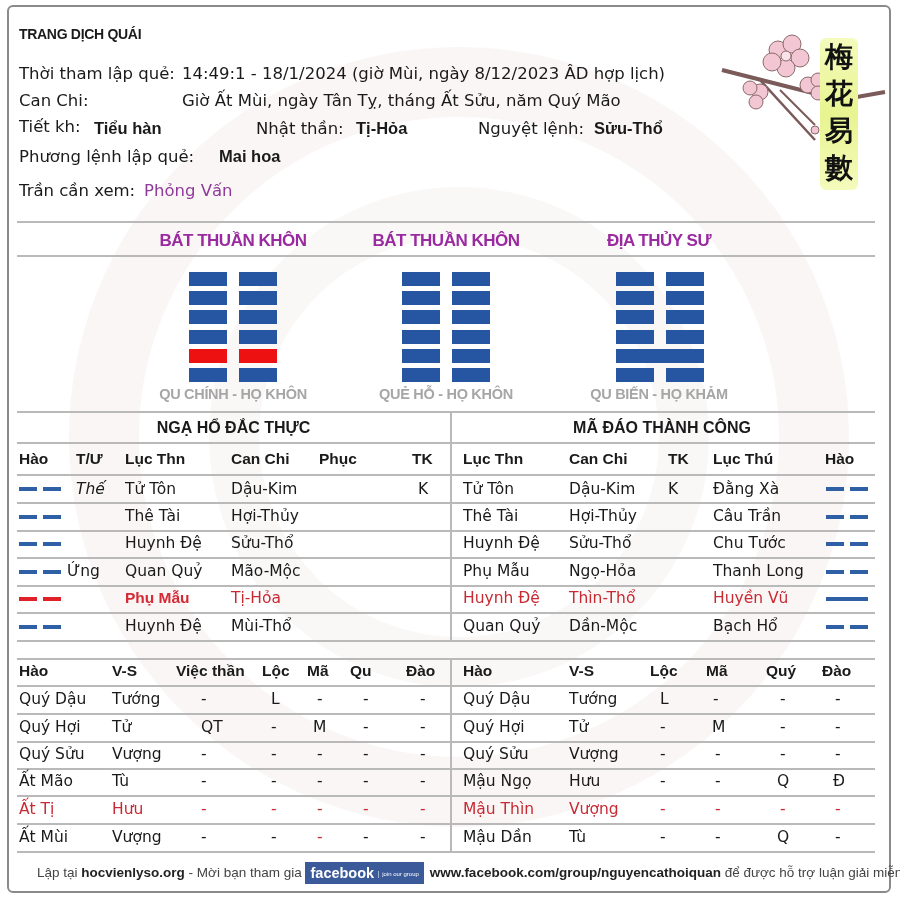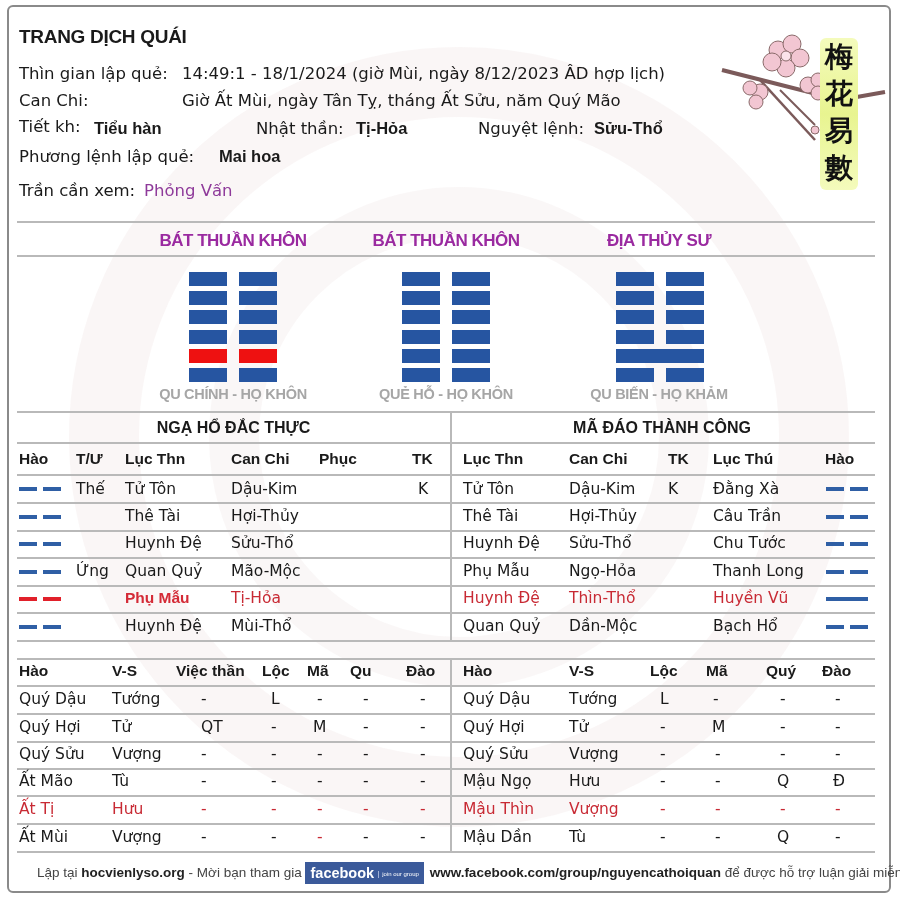--- a/index.html
+++ b/index.html
@@ -5,21 +5,21 @@
   html, body { margin:0; padding:0; }
   body { width:900px; height:900px; background:#ffffff; position:relative; overflow:hidden;
          font-family:"DejaVu Sans", "Liberation Sans", sans-serif; color:#1a1a1a; }
   .card { position:absolute; left:7px; top:5px; width:884px; height:888px;
           border:2px solid #8a8a8a; border-radius:6px; background:#fff; box-sizing:border-box; }
   .wm { position:absolute; left:60px; top:40px; width:780px; height:780px; border-radius:50%;
         border:70px solid rgba(240,228,228,0.35); box-sizing:border-box; }
   .wm2 { position:absolute; left:200px; top:180px; width:500px; height:500px; border-radius:50%;
         border:50px solid rgba(240,228,228,0.3); box-sizing:border-box; }
   .abs { position:absolute; white-space:nowrap; }
-  .title { left:19px; top:26px; font-size:19px; font-weight:bold; font-family:"Liberation Sans", sans-serif; letter-spacing:-0.3px; }
+  .title { left:19px; top:26px; font-size:14px; font-weight:bold; font-family:"Liberation Sans", sans-serif; letter-spacing:-0.3px; }
   .info { font-size:16.5px; }
   .b { font-weight:bold; }
   .purple { color:#8e3a9a; }
   .hr { position:absolute; height:2px; background:#b9b9b9; }
   .hx-title { font-family:"Liberation Sans", sans-serif; font-weight:bold; font-size:17px; color:#9a2aa0; letter-spacing:-0.5px; text-align:center; }
   .hx-label { font-family:"Liberation Sans", sans-serif; font-weight:bold; font-size:14.5px; color:#a6a6a6; text-align:center; letter-spacing:-0.3px; }
   .hex { position:absolute; width:88px; }
   .line { position:relative; height:14px; margin-bottom:5.2px; }
   .seg { position:absolute; top:0; height:14px; width:38px; background:#2655a1; }
   .seg.l { left:0; } .seg.r { right:0; }
@@ -43,21 +43,21 @@
 </head>
 <body>
 
 <div class="card">
   <div class="wm"></div>
   <div class="wm2"></div>
 </div>
 
 <div class="abs title">TRANG DỊCH QUÁI</div>
 
-<div class="abs info" style="left:19px;top:64px;">Thìn gian lập quẻ:</div>
+<div class="abs info" style="left:19px;top:64px;">Thời tham lập quẻ:</div>
 <div class="abs info" style="left:182px;top:64px;">14:49:1 - 18/1/2024 (giờ Mùi, ngày 8/12/2023 ÂD hợp lịch)</div>
 
 <div class="abs info" style="left:19px;top:91px;">Can Chi:</div>
 <div class="abs info" style="left:182px;top:91px;">Giờ Ất Mùi, ngày Tân Tỵ, tháng Ất Sửu, năm Quý Mão</div>
 
 <div class="abs info" style="left:19px;top:117px;">Tiết kh:</div>
 <div class="abs info b" style="left:94px;top:119px;font-family:'Liberation Sans',sans-serif;">Tiểu hàn</div>
 <div class="abs info" style="left:256px;top:119px;">Nhật thần:</div>
 <div class="abs info b" style="left:356px;top:119px;font-family:'Liberation Sans',sans-serif;">Tị-Hỏa</div>
 <div class="abs info" style="left:478px;top:119px;">Nguyệt lệnh:</div>
@@ -203,21 +203,21 @@
 <div class="cell th" style="left:569px;top:450px;">Can Chi</div>
 <div class="cell th" style="left:668px;top:450px;">TK</div>
 <div class="cell th" style="left:713px;top:450px;">Lục Thú</div>
 <div class="cell th" style="left:825px;top:450px;">Hào</div>
 <div class="hr" style="left:17px;top:474px;width:858px;"></div>
 
 <div class="mini" style="left:19px;top:487px;width:42px;">
     <div class="m" style="left:0;width:18px"></div>
     <div class="m" style="left:24px;width:18px"></div>
   </div>
-<div class="cell" style="left:76px;top:480px;">Thế</div>
+<div class="cell" style="left:76px;top:480px;font-style:italic;">Thế</div>
 <div class="cell" style="left:125px;top:480px;">Tử Tôn</div>
 <div class="cell" style="left:231px;top:480px;">Dậu-Kim</div>
 <div class="cell" style="left:418px;top:480px;">K</div>
 <div class="cell" style="left:463px;top:480px;">Tử Tôn</div>
 <div class="cell" style="left:569px;top:480px;">Dậu-Kim</div>
 <div class="cell" style="left:668px;top:480px;">K</div>
 <div class="cell" style="left:713px;top:480px;">Đằng Xà</div>
 <div class="mini" style="left:826px;top:487px;width:42px;">
     <div class="m" style="left:0;width:18px"></div>
     <div class="m" style="left:24px;width:18px"></div>
@@ -251,21 +251,21 @@
 <div class="mini" style="left:826px;top:542px;width:42px;">
     <div class="m" style="left:0;width:18px"></div>
     <div class="m" style="left:24px;width:18px"></div>
   </div>
 <div class="hr" style="left:17px;top:557px;width:858px;height:1.5px;"></div>
 
 <div class="mini" style="left:19px;top:570px;width:42px;">
     <div class="m" style="left:0;width:18px"></div>
     <div class="m" style="left:24px;width:18px"></div>
   </div>
-<div class="cell" style="left:76px;top:562px;">Ứng</div>
+<div class="cell" style="left:67px;top:562px;">Ứng</div>
 <div class="cell" style="left:125px;top:562px;">Quan Quỷ</div>
 <div class="cell" style="left:231px;top:562px;">Mão-Mộc</div>
 <div class="cell" style="left:463px;top:562px;">Phụ Mẫu</div>
 <div class="cell" style="left:569px;top:562px;">Ngọ-Hỏa</div>
 <div class="cell" style="left:713px;top:562px;">Thanh Long</div>
 <div class="mini" style="left:826px;top:570px;width:42px;">
     <div class="m" style="left:0;width:18px"></div>
     <div class="m" style="left:24px;width:18px"></div>
   </div>
 <div class="hr" style="left:17px;top:585px;width:858px;height:1.5px;"></div>

